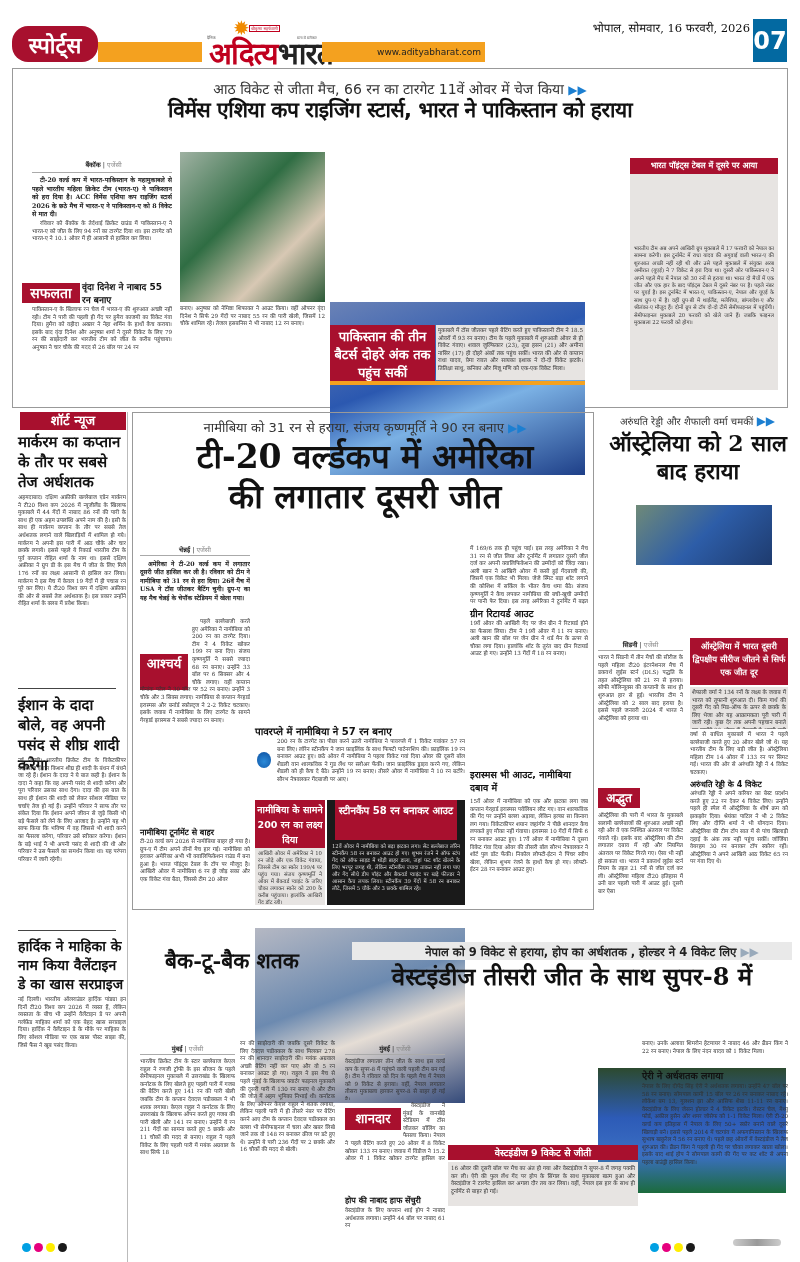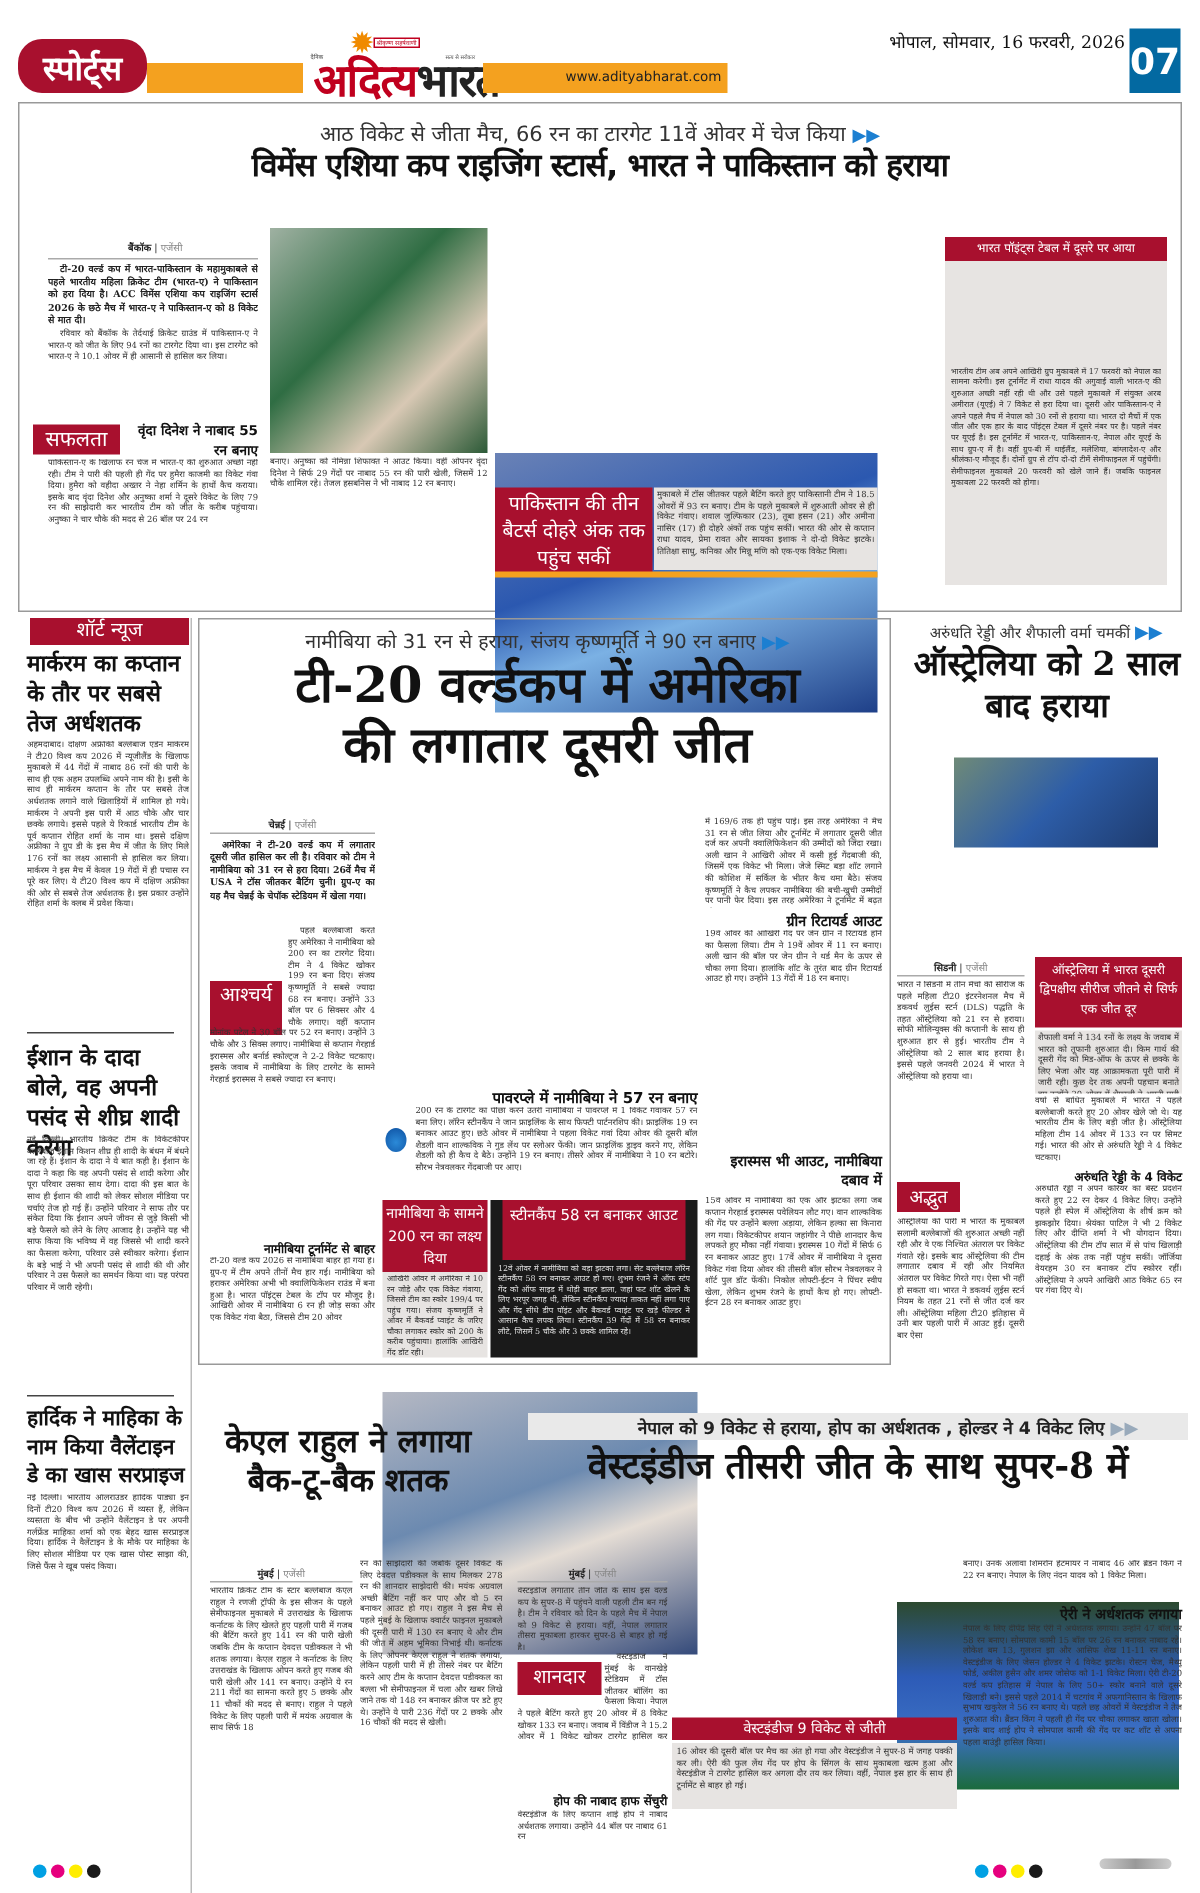--- a/index.html
+++ b/index.html
@@ -18,27 +18,27 @@
   .page-no { background: #0369a1; color: #fff; font-weight: bold; font-size: 24px; display: flex; align-items: center; justify-content: center; }
   .kicker { font-size: 14px; color: #333; text-align: center; }
   .kicker .arrow { color: #1c7fd1; font-size: 12px; }
   .headline { font-weight: bold; color: #111; text-align: center; line-height: 1.15; }
   .frame { border: 1px solid #999; }
   .photo { background: linear-gradient(135deg,#3a5ea6,#8aa6d8 45%,#2e4f86); position: relative; overflow: hidden; }
   .photo.green { background: linear-gradient(135deg,#9fb1a2,#2f6d43 40%,#d8c8b4 70%,#2c5a37); }
   .photo.blue { background: linear-gradient(160deg,#6a82b6,#2b58b0 40%,#7bb1e4 60%,#1e3f88); }
   .photo.crowd { background: linear-gradient(160deg,#b5b8c3,#6c8ab0 40%,#e5ddd5 60%,#344a7a); }
   .photo.field { background: linear-gradient(180deg,#2c4a2f,#2d5bb7 40%,#3b6fc3 70%,#1b6b3c); }
-  .red-box { background: #a8102e; color: #fff; font-weight: normal; text-align: center; }
+  .red-box { background: #a8102e; color: #fff; font-weight: bold; text-align: center; }
   .grey-box { background: #e7e4e2; }
   .dark-box { background: #1a1a1a; color: #eee; }
   .dateline { font-family: "DejaVu Serif", serif; font-size: 6.5px; text-align: center; color: #222; }
   .dateline b { font-weight: bold; font-family: Liberation Serif, serif; }
   .dateline .agency { color: #888; }
-  .subhead { font-weight: bold; font-size: 9.5px; text-align: right; color: #111; }
+  .subhead { font-weight: bold; font-size: 9.5px; text-align: left; color: #111; }
   .hr { background: #444; height: 1px; }
   .cmyk { width: 9px; height: 9px; border-radius: 50%; display: inline-block; margin-right: 3px; }
 </style>
 </head>
 <body>
 
 <div class="abs section-label" style="left:12px;top:26px;width:86px;height:36px;border-radius:16px;">स्पोर्ट्स</div>
 <div class="abs orange-bar" style="left:98px;top:42px;width:104px;height:20px;"></div>
 <div class="abs" style="left:205px;top:18px;width:115px;height:46px;text-align:center;">
   <div class="logo-sun" style="position:absolute;left:28px;top:-2px;">✹</div>
@@ -138,21 +138,20 @@
 <div class="abs red-box" style="left:598px;top:788px;width:42px;height:20px;font-size:12px;line-height:20px;">अद्भुत</div>
 <div class="abs body-text" style="left:598px;top:812px;width:85px;height:96px;">ऑस्ट्रेलिया की पारी में भारत के मुकाबले सलामी बल्लेबाजों की शुरुआत अच्छी नहीं रही और वे एक निश्चित अंतराल पर विकेट गंवाते रहे। इसके बाद ऑस्ट्रेलिया की टीम लगातार दबाव में रही और नियमित अंतराल पर विकेट गिरते गए। ऐसा भी नहीं हो सकता था। भारत ने डकवर्थ लुईस स्टर्न नियम के तहत 21 रनों से जीत दर्ज कर ली। ऑस्ट्रेलिया महिला टी20 इतिहास में उनी बार पहली पारी में आउट हुई। दूसरी बार ऐसा</div>
 
 <div class="abs red-box sans" style="left:690px;top:638px;width:98px;height:47px;font-size:8.3px;line-height:13px;padding-top:2px;">ऑस्ट्रेलिया में भारत दूसरी द्विपक्षीय सीरीज जीतने से सिर्फ एक जीत दूर</div>
 <div class="abs grey-box body-text" style="left:690px;top:687px;width:98px;height:42px;padding:2px;">शैफाली वर्मा ने 134 रनों के लक्ष्य के जवाब में भारत को तूफानी शुरुआत दी। किम गार्थ की दूसरी गेंद को मिड-ऑफ के ऊपर से छक्के के लिए भेजा और यह आक्रामकता पूरी पारी में जारी रही। कुछ देर तक अपनी पहचान बनाते हुए उन्होंने 20 ओवर में शैफाली ने अपनी पारी से टीम को मजबूत स्थिति में पहुंचाया।</div>
 <div class="abs body-text" style="left:690px;top:731px;width:98px;height:45px;">वर्षा से बाधित मुकाबले में भारत ने पहले बल्लेबाजी करते हुए 20 ओवर खेले जो थे। यह भारतीय टीम के लिए बड़ी जीत है। ऑस्ट्रेलिया महिला टीम 14 ओवर में 133 रन पर सिमट गई। भारत की ओर से अरुंधति रेड्डी ने 4 विकेट चटकाए।</div>
 <div class="abs subhead" style="left:690px;top:778px;width:98px;font-size:8px;">अरुंधति रेड्डी के 4 विकेट</div>
 <div class="abs body-text" style="left:690px;top:790px;width:98px;height:120px;">अरुंधति रेड्डी ने अपने करियर का बेस्ट प्रदर्शन करते हुए 22 रन देकर 4 विकेट लिए। उन्होंने पहले ही स्पेल में ऑस्ट्रेलिया के शीर्ष क्रम को झकझोर दिया। श्रेयंका पाटिल ने भी 2 विकेट लिए और दीप्ति शर्मा ने भी योगदान दिया। ऑस्ट्रेलिया की टीम टॉप सात में से पांच खिलाड़ी दहाई के अंक तक नहीं पहुंच सकीं। जॉर्जिया वेयरहम 30 रन बनाकर टॉप स्कोरर रहीं। ऑस्ट्रेलिया ने अपने आखिरी आठ विकेट 65 रन पर गंवा दिए थे।</div>
 
 <div class="abs headline serif" style="left:132px;top:948px;width:200px;font-size:21px;line-height:26px;">
-    <div>केएल राहुल ने लगाया</div>
     <div>बैक-टू-बैक शतक</div>
   </div>
 <div class="abs dateline" style="left:140px;top:1044px;width:95px;"><b>मुंबई</b> | <span class="agency">एजेंसी</span></div>
 <div class="abs hr" style="left:140px;top:1054px;width:95px;background:#aaa;"></div>
 <div class="abs body-text" style="left:140px;top:1058px;width:95px;height:172px;">भारतीय क्रिकेट टीम के स्टार बल्लेबाज केएल राहुल ने रणजी ट्रॉफी के इस सीजन के पहले सेमीफाइनल मुकाबले में उत्तराखंड के खिलाफ कर्नाटक के लिए खेलते हुए पहली पारी में गजब की बैटिंग करते हुए 141 रन की पारी खेली जबकि टीम के कप्तान देवदत्त पडीक्कल ने भी शतक लगाया। केएल राहुल ने कर्नाटक के लिए उत्तराखंड के खिलाफ ओपन करते हुए गजब की पारी खेली और 141 रन बनाए। उन्होंने ये रन 211 गेंदों का सामना करते हुए 5 छक्के और 11 चौकों की मदद से बनाए। राहुल ने पहले विकेट के लिए पहली पारी में मयंक अग्रवाल के साथ सिर्फ 18</div>
 <div class="abs body-text" style="left:240px;top:1040px;width:95px;height:192px;">रन की साझेदारी की जबकि दूसरे विकेट के लिए देवदत्त पडीक्कल के साथ मिलकर 278 रन की शानदार साझेदारी की। मयंक अग्रवाल अच्छी बैटिंग नहीं कर पाए और वो 5 रन बनाकर आउट हो गए। राहुल ने इस मैच से पहले मुंबई के खिलाफ क्वार्टर फाइनल मुकाबले की दूसरी पारी में 130 रन बनाए थे और टीम की जीत में अहम भूमिका निभाई थी। कर्नाटक के लिए ओपनर केएल राहुल ने शतक लगाया, लेकिन पहली पारी में ही तीसरे नंबर पर बैटिंग करने आए टीम के कप्तान देवदत्त पडीक्कल का बल्ला भी सेमीफाइनल में चला और खबर लिखे जाने तक वो 148 रन बनाकर क्रीज पर डटे हुए थे। उन्होंने ये पारी 236 गेंदों पर 2 छक्के और 16 चौकों की मदद से खेली।</div>
 
 <div class="abs" style="left:352px;top:942px;width:440px;height:18px;background:#e9e9e9;"></div>
 <div class="abs kicker sans" style="left:352px;top:944px;width:440px;font-size:11.5px;font-weight:bold;color:#222;padding-left:40px;"><span>नेपाल को 9 विकेट से हराया, होप का अर्धशतक , होल्डर ने 4 विकेट लिए</span> <span class="arrow" style="color:#9ab;">▶▶</span></div>
 <div class="abs headline serif" style="left:352px;top:962px;width:440px;font-size:24px;line-height:30px;">वेस्टइंडीज तीसरी जीत के साथ सुपर-8 में</div>

